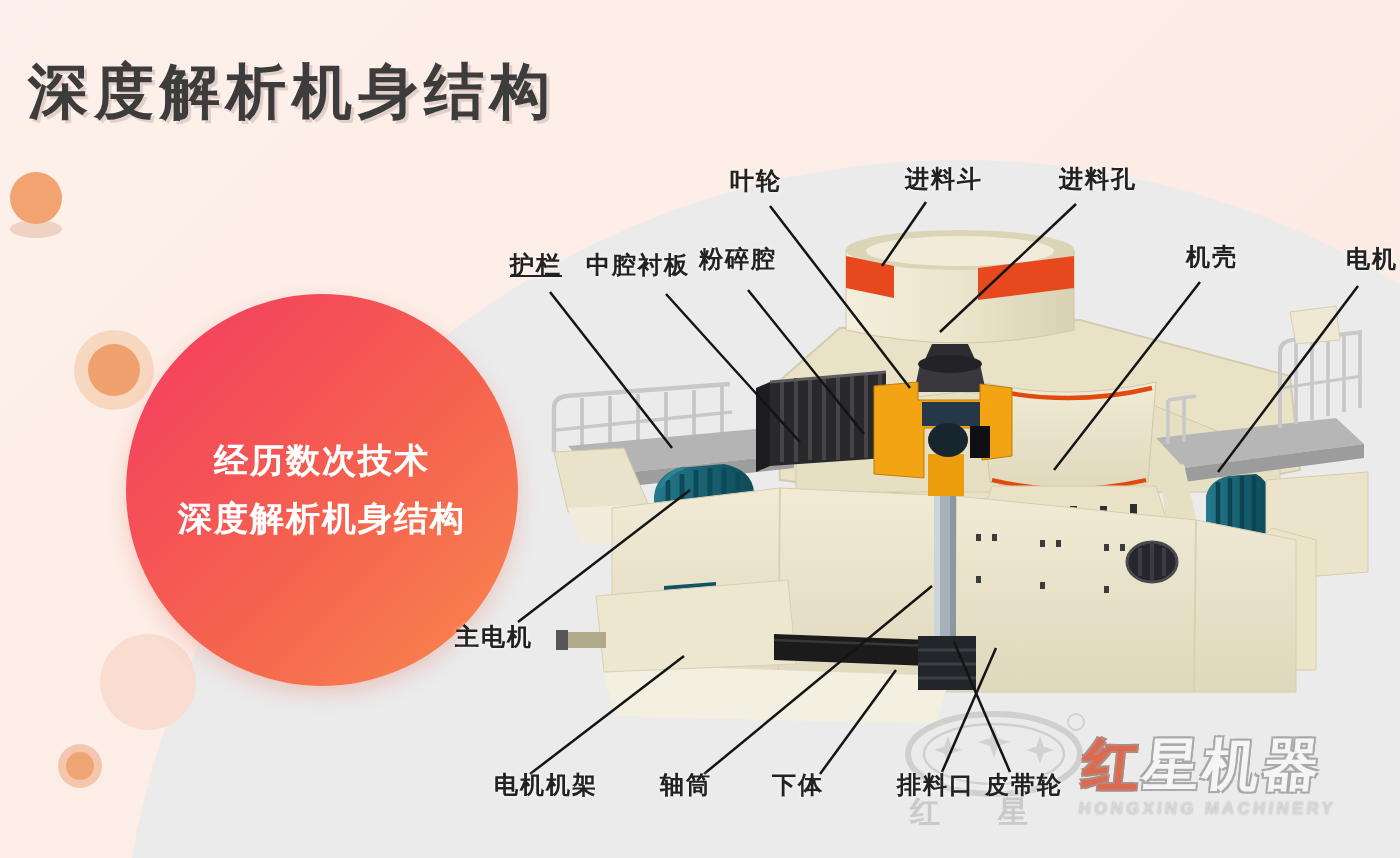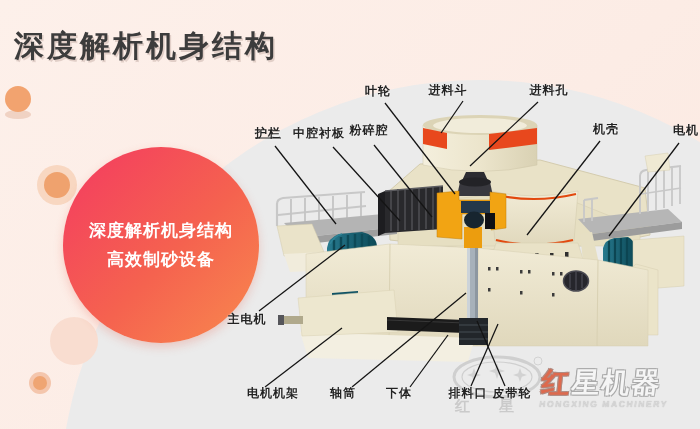--- a/index.html
+++ b/index.html
@@ -60,22 +60,22 @@
   <div class="deco deco-1"></div>
   <div class="deco deco-2o"></div>
   <div class="deco deco-2i"></div>
   <div class="deco deco-3"></div>
   <div class="deco deco-4o"></div>
   <div class="deco deco-4i"></div>
 
   <h1 class="page-title">深度解析机身结构</h1>
 
   <div class="callout">
+    <div class="callout-line">经历数次技术</div>
     <div class="callout-line">深度解析机身结构</div>
-    <div class="callout-line">高效制砂设备</div>
   </div>
 
   <svg id="machine-svg" class="machine-svg" width="700" height="429" viewBox="0 0 700 429">
     <defs>
       <linearGradient id="creamA" x1="0" y1="0" x2="1" y2="0">
         <stop offset="0" stop-color="#f4efdd"></stop>
           <stop offset=".5" stop-color="#ece5cc"></stop>
           <stop offset="1" stop-color="#d9d1b3"></stop>
       </linearGradient>
       <linearGradient id="creamB" x1="0" y1="0" x2="0" y2="1">
@@ -286,21 +286,21 @@
         <line x1="265" y1="387" x2="342" y2="328" stroke="#141414" stroke-width="1.25"></line>
         <line x1="352" y1="387" x2="466" y2="293" stroke="#141414" stroke-width="1.25"></line>
         <line x1="410" y1="387" x2="448" y2="335" stroke="#141414" stroke-width="1.25"></line>
         <line x1="471" y1="386" x2="498" y2="324" stroke="#141414" stroke-width="1.25"></line>
         <line x1="505" y1="386" x2="477" y2="321" stroke="#141414" stroke-width="1.25"></line>
       </g>
   </svg>
 
   <div class="labels-layer" id="labels-layer">
       <div class="part-label" style="left: 378px; top: 91px; color: rgb(34, 34, 34);">叶轮</div>
-      <div class="part-label" style="left: 448px; top: 90px; color: rgb(34, 34, 34);">进料斗</div>
+      <div class="part-label" style="left: 472px; top: 90px; color: rgb(34, 34, 34);">进料斗</div>
       <div class="part-label" style="left: 549px; top: 90px; color: rgb(34, 34, 34);">进料孔</div>
       <div class="part-label" style="left: 606px; top: 129px; color: rgb(34, 34, 34);">机壳</div>
       <div class="part-label" style="left: 686px; top: 130px; color: rgb(34, 34, 34);">电机</div>
       <div class="part-label" style="left: 268px; top: 133px; color: rgb(34, 34, 34); text-decoration: underline;">护栏</div>
       <div class="part-label" style="left: 319px; top: 133px; color: rgb(34, 34, 34);">中腔衬板</div>
       <div class="part-label" style="left: 369px; top: 130px; color: rgb(34, 34, 34);">粉碎腔</div>
       <div class="part-label" style="left: 247px; top: 319px; color: rgb(34, 34, 34);">主电机</div>
       <div class="part-label" style="left: 273px; top: 393px; color: rgb(34, 34, 34);">电机机架</div>
       <div class="part-label" style="left: 343px; top: 393px; color: rgb(34, 34, 34);">轴筒</div>
       <div class="part-label" style="left: 399px; top: 393px; color: rgb(34, 34, 34); font-family: Liberation Serif, serif;">下体</div>

